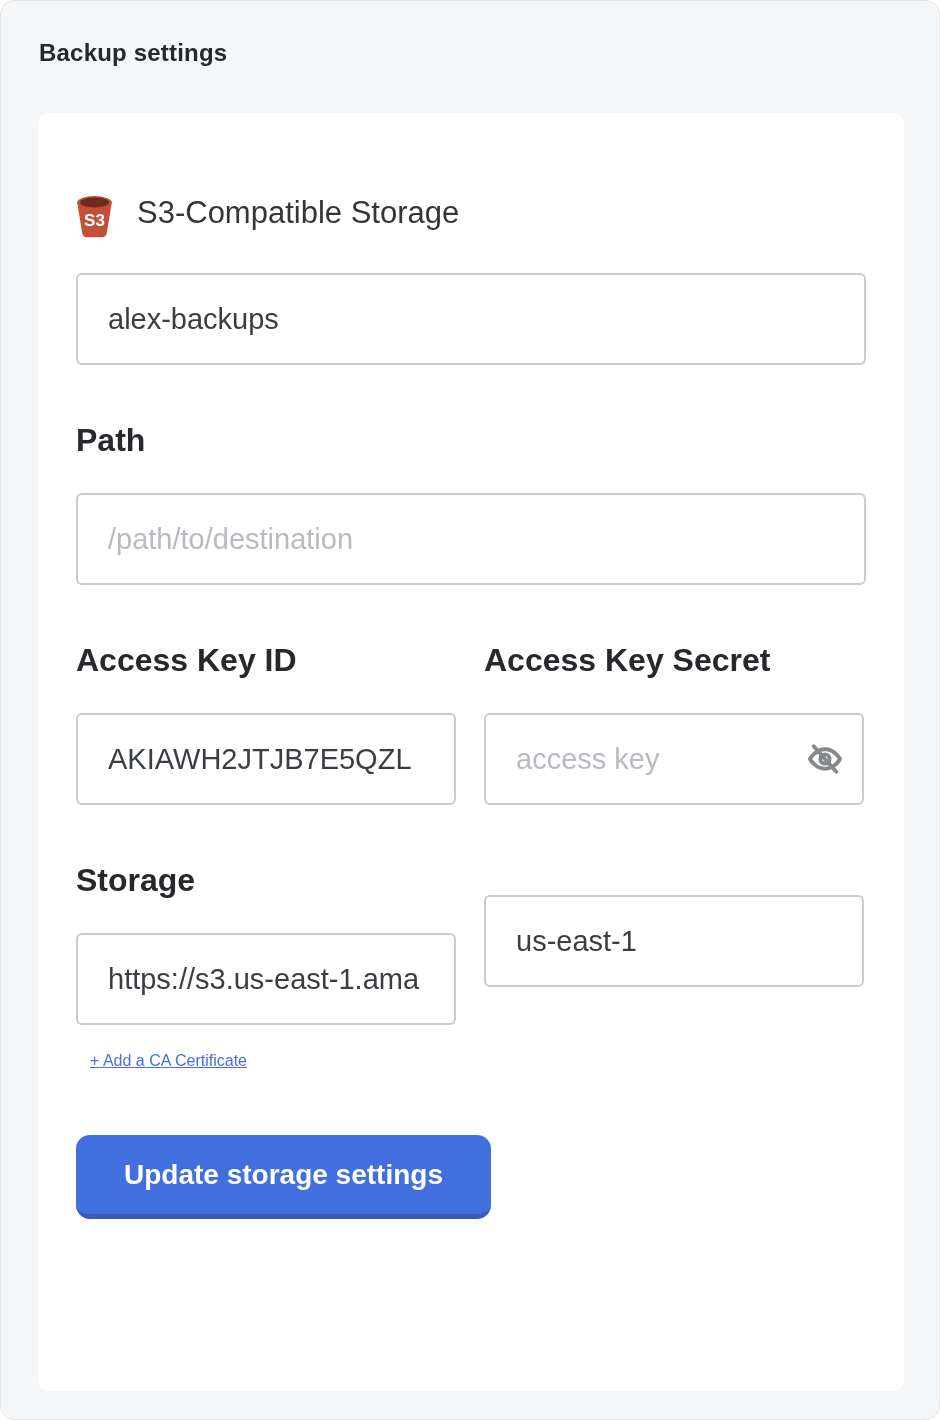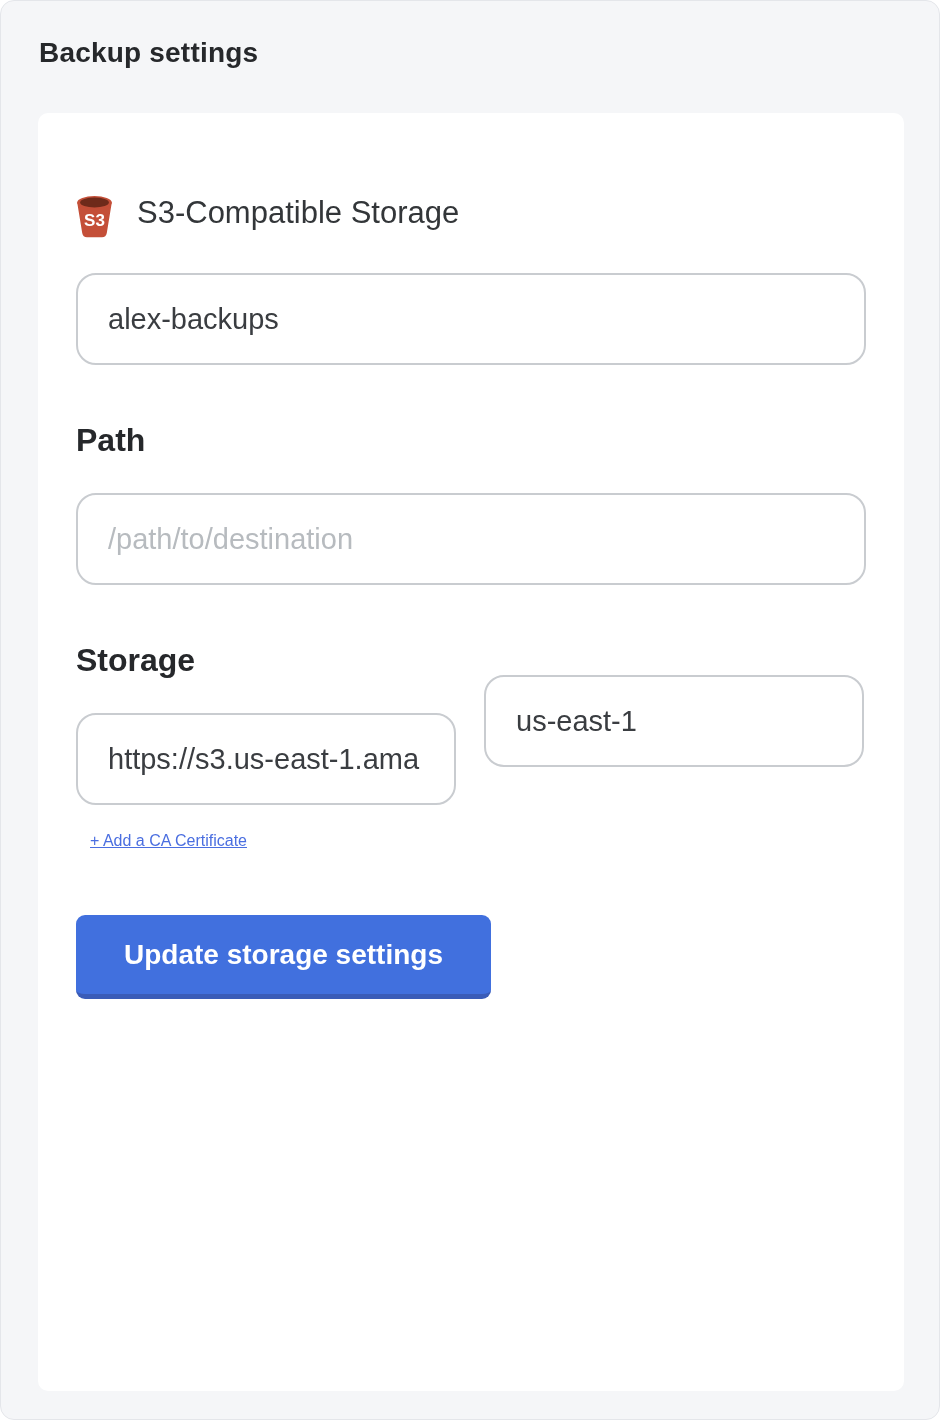--- a/index.html
+++ b/index.html
@@ -10,21 +10,21 @@
     width:940px; height:1420px;
     background:#f5f6f8;
     border:1px solid #e4e6ea;
     border-radius:14px;
     box-sizing:border-box;
     overflow:hidden;
   }
 
   .page-title {
     margin:30px 0 0 38px;
-    font-size:28px; line-height:44px;
+    font-size:24px; line-height:44px;
     font-weight:bold; color:#26282b;
     letter-spacing:.2px;
   }
 
   .card {
     width:866px; height:1278px;
     margin:38px 0 0 37px;
     background:#ffffff;
     border-radius:10px;
     padding:46px 38px 40px 38px;
@@ -43,21 +43,21 @@
   .dest-text { font-size:31px; color:#333639; }
   .s3-icon { width:37px; height:43px; flex:0 0 auto; }
 
   .mt56 { margin-top:56px; }
 
   .text-input {
     display:block;
     width:790px; height:92px;
     margin-top:34px;
     border:2px solid #c9ccd0;
-    border-radius:20px;
+    border-radius:6px;
     padding:0 30px;
     font-size:29px; color:#3a3d41;
     font-family:inherit;
     background:#ffffff;
     box-sizing:border-box;
     outline:none;
   }
   .text-input::placeholder { color:#b7bbbf; }
 
   .grid {
@@ -88,21 +88,21 @@
     cursor:pointer;
   }
 
   .submit-btn {
     display:block;
     margin-top:54px;
     width:415px; height:84px;
     background:#4170de;
     border:none;
     border-bottom:5px solid #3a5cb8;
-    border-radius:9px;
+    border-radius:14px;
     color:#ffffff;
     font-size:28px; font-weight:bold;
     font-family:inherit;
     cursor:pointer;
     text-align:center;
   }
 </style>
 </head>
 <body>
 
@@ -124,20 +124,39 @@
     </div>
 
     
     <input class="text-input" type="text" value="alex-backups" style="">
 
     
     <div class="label mt56">Path</div>
     <input class="text-input" type="text" placeholder="/path/to/destination" style="">
 
     
+    <div class="grid">
+      <div>
+        <div class="label">Access Key ID</div>
+        <input class="text-input" type="text" value="AKIAWH2JTJB7E5QZL" style="">
+      </div>
+      <div>
+        <div class="label">Access Key Secret</div>
+        <div class="secret-wrap">
+          <input class="text-input" type="text" placeholder="access key" style="">
+          <span class="eye-btn">
+            <svg viewBox="0 0 24 24" fill="none" stroke="currentColor" stroke-width="2.6" stroke-linecap="round" stroke-linejoin="round">
+              <path d="M2 12s3.5-6.5 10-6.5S22 12 22 12s-3.5 6.5-10 6.5S2 12 2 12z"></path>
+              <circle cx="12" cy="12" r="3.1"></circle>
+              <line x1="4.5" y1="3.5" x2="19.5" y2="20.5"></line>
+            </svg>
+          </span>
+        </div>
+      </div>
+    </div>
 
     
     <div class="grid">
       <div>
         <div class="label">Storage</div>
         <input class="text-input" type="text" value="https://s3.us-east-1.ama" style="">
       </div>
       <div>
         <input class="text-input" type="text" value="us-east-1" style="">
       </div>

